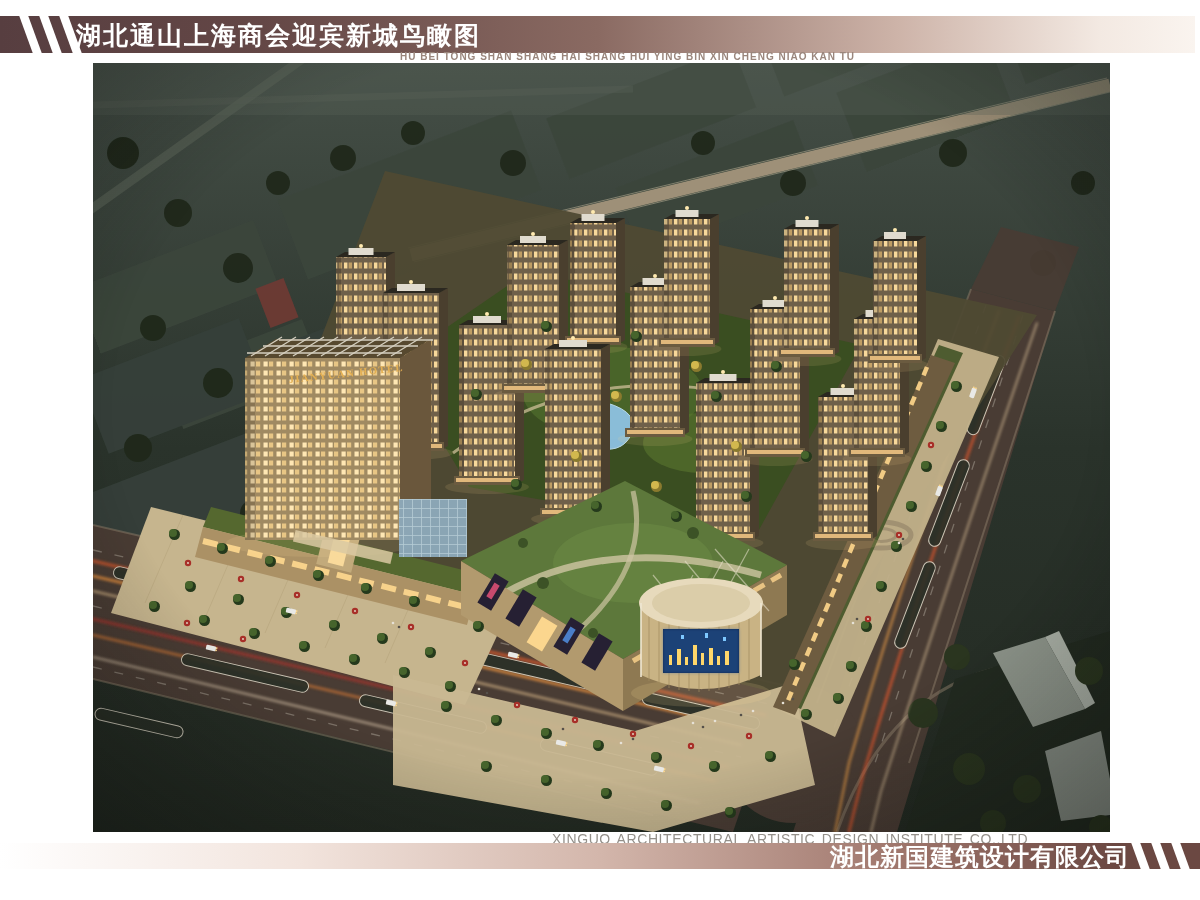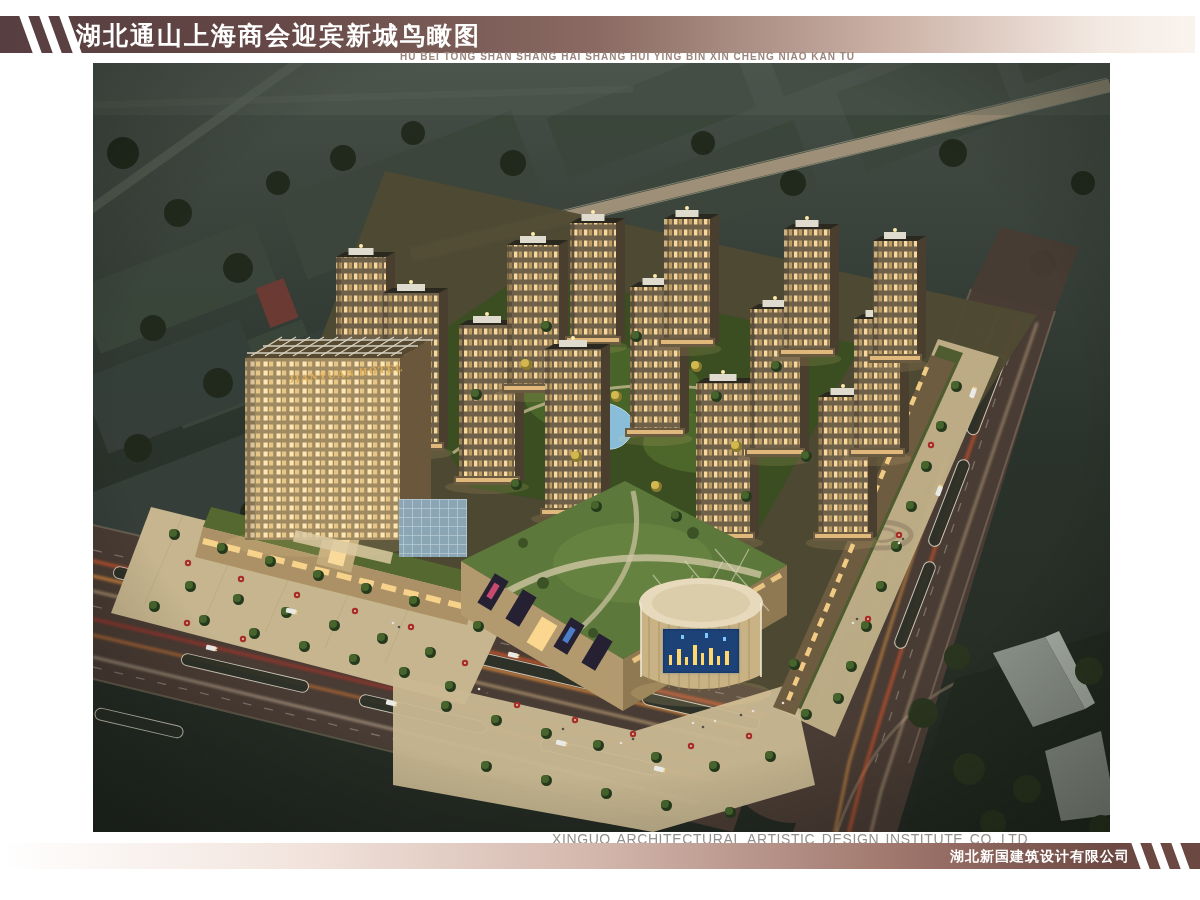--- a/index.html
+++ b/index.html
@@ -13,21 +13,21 @@
   .pinyin{position:absolute;left:400px;top:51px;font-size:10px;font-weight:bold;
     letter-spacing:1px;color:#9a867c;white-space:nowrap;}
   .render{position:absolute;left:93px;top:63px;width:1017px;height:769px;background:#242c25;}
   .render svg{display:block;width:100%;height:100%;}
   .credit-en{position:absolute;left:552px;top:831px;font-size:14px;font-weight:normal;
     letter-spacing:.6px;word-spacing:2px;color:#94908a;white-space:nowrap;}
   .footer-bar{position:absolute;left:0;top:843px;width:1200px;height:26px;
     background:linear-gradient(90deg,#ffffff 0%,#f2e4dd 25%,#d3b6ab 50%,#9f766c 75%,#6b4842 93%,#6b4842 100%);}
   .ftr-slash{position:absolute;top:0;width:9px;height:26px;background:#ffffff;transform:skewX(20deg);}
   .footer-company{position:absolute;right:70px;top:0;height:26px;line-height:27px;
-    font-size:14px;font-weight:bold;color:#ffffff;letter-spacing:1px;white-space:nowrap;}
+    font-size:24px;font-weight:bold;color:#ffffff;letter-spacing:1px;white-space:nowrap;}
 </style>
 </head>
 <body>
 
 <div class="header-bar">
   <div class="hdr-slash" style="left:26px"></div>
   <div class="hdr-slash" style="left:46px"></div>
   <div class="hdr-slash" style="left:66px"></div>
   <span class="header-title">湖北通山上海商会迎宾新城鸟瞰图</span>
 </div>

